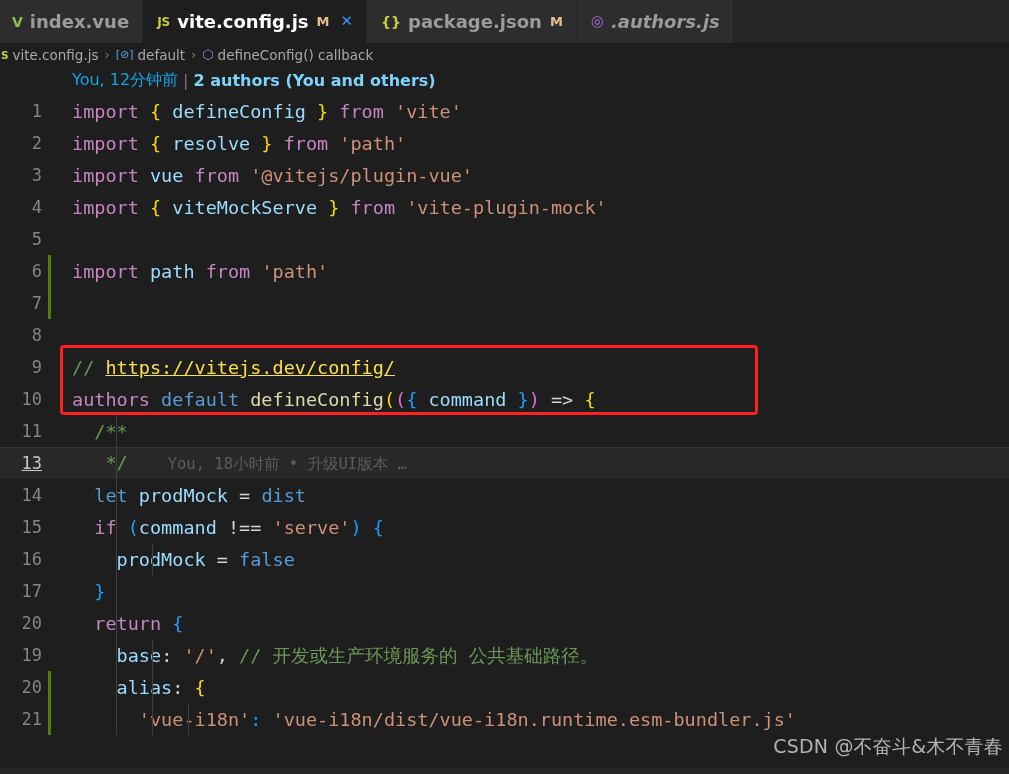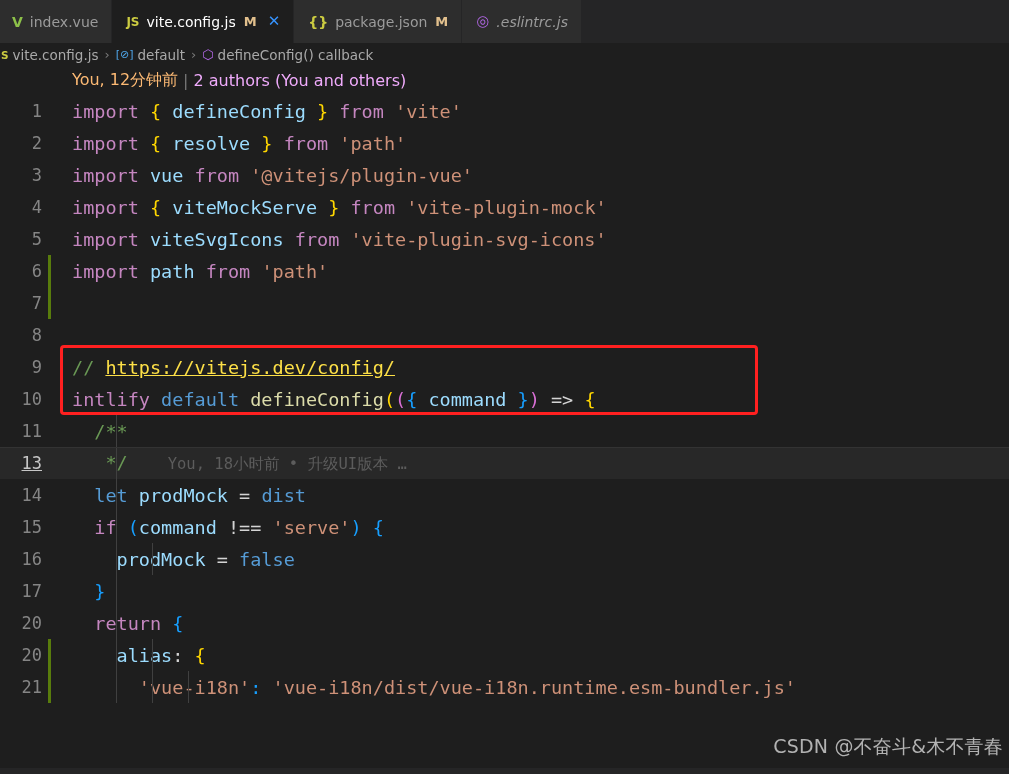--- a/index.html
+++ b/index.html
@@ -43,21 +43,21 @@
   }
   .tab.first {
     margin-left: -12px;
     padding-left: 24px;
   }
   .tab-icon { font-size: 12.5px; font-weight: bold; line-height: 1; }
   .tab-icon.js { color: #cbcb41; font-size: 12px; font-family: "DejaVu Sans", sans-serif;}
   .tab-icon.json { color: #cbcb41; font-size: 14px; }
   .tab-icon.vue { color: #8dc149; font-size: 14px; }
   .tab-icon.eslint { color: #b267e6; font-size: 15px; line-height: 1; }
-  .tab-label { font-size: 14px; }
+  .tab-label { font-size: 18px; font-weight: bold; }
   .tab.preview .tab-label { font-style: italic; }
   .tab-dirty { color: #e2c08d; font-size: 13px; font-weight: 600; margin-left: 1px;}
   .tab-close {
     color: #3794ff; font-size: 15px; margin-left: 4px; font-weight: 600;
     line-height: 1;
   }
   .tabbar-filler { flex: 1; background: #252526; }
 
   
   .breadcrumb {
@@ -80,23 +80,23 @@
   
   .blame-head {
     height: 29px;
     background: #1e1e1e;
     display: flex;
     align-items: center;
     padding-left: 72px;
     font-size: 16px;
     white-space: nowrap;
   }
-  .blame-author { color: #fdba74; }
+  .blame-author { color: #0ea5e9; }
   .blame-pipe { color: #777; margin: 0 5px; }
-  .blame-link { color: #f0abfc; }
+  .blame-link { color: #7dd3fc; font-weight: bold; }
 
   
   .editor {
     position: relative;
     background: #1e1e1e;
     height: 679px;
     overflow: hidden;
   }
   .line {
     display: flex;
@@ -212,21 +212,21 @@
   </div>
 
   <div class="tab">
     <span class="tab-icon json">{}</span>
     <span class="tab-label">package.json</span>
     <span class="tab-dirty">M</span>
   </div>
 
   <div class="tab preview">
     <span class="tab-icon eslint">◎</span>
-    <span class="tab-label">.eslintrc.js</span>
+    <span class="tab-label">.authors.js</span>
   </div>
 
   <div class="tabbar-filler"></div>
 </div>
 
 <div class="breadcrumb">
   <span class="bc-item">
     <span class="bc-ic-js">JS</span>
     <span>vite.config.js</span>
   </span>
@@ -270,21 +270,20 @@
 
   <div class="line">
     <span class="ln">4</span>
     <span class="gutter"></span>
     <span class="code"><span class="kw">import</span> <span class="br">{</span> <span class="var">viteMockServe</span> <span class="br">}</span> <span class="kw">from</span> <span class="str">'vite-plugin-mock'</span></span>
   </div>
 
   <div class="line">
     <span class="ln">5</span>
     <span class="gutter"></span>
-    <span class="code"><span class="kw">import</span> <span class="var">viteSvgIcons</span> <span class="kw">from</span> <span class="str">'vite-plugin-svg-icons'</span></span>
   </div>
 
   <div class="line">
     <span class="ln">6</span>
     <span class="gutter added"></span>
     <span class="code"><span class="kw">import</span> <span class="var">path</span> <span class="kw">from</span> <span class="str">'path'</span></span>
   </div>
 
   <div class="line">
     <span class="ln">7</span>
@@ -299,21 +298,21 @@
 
   <div class="line">
     <span class="ln">9</span>
     <span class="gutter"></span>
     <span class="code"><span class="cmt">// </span><span class="lnk">https://vitejs.dev/config/</span></span>
   </div>
 
   <div class="line">
     <span class="ln">10</span>
     <span class="gutter"></span>
-    <span class="code"><span class="kw">intlify</span> <span class="blue">default</span> <span class="fn">defineConfig</span><span class="br">(</span><span class="br2">(</span><span class="br3">{</span> <span class="var">command</span> <span class="br3">}</span><span class="br2">)</span> <span class="op">=&gt;</span> <span class="br">{</span></span>
+    <span class="code"><span class="kw">authors</span> <span class="blue">default</span> <span class="fn">defineConfig</span><span class="br">(</span><span class="br2">(</span><span class="br3">{</span> <span class="var">command</span> <span class="br3">}</span><span class="br2">)</span> <span class="op">=&gt;</span> <span class="br">{</span></span>
   </div>
 
   <div class="line">
     <span class="ln">11</span>
     <span class="gutter"></span>
     <span class="indent-guide" style="left:116px"></span>
     <span class="code"><span class="cmt">  </span><span class="cmt">/**</span></span>
   </div>
 
 
@@ -353,20 +352,27 @@
     <span class="code">  <span class="br3">}</span></span>
   </div>
 
   <div class="line">
     <span class="ln">20</span>
     <span class="gutter"></span>
     <span class="indent-guide" style="left:116px"></span>
     <span class="code">  <span class="kw">return</span> <span class="br3">{</span></span>
   </div>
 
+  <div class="line">
+    <span class="ln">19</span>
+    <span class="gutter"></span>
+    <span class="indent-guide" style="left:116px"></span>
+    <span class="indent-guide" style="left:152px"></span>
+    <span class="code">    <span class="var">base</span><span class="op">:</span> <span class="str">'/'</span><span class="op">,</span> <span class="cmt">// 开发或生产环境服务的 公共基础路径。</span></span>
+  </div>
 
   <div class="line">
     <span class="ln">20</span>
     <span class="gutter added"></span>
     <span class="indent-guide" style="left:116px"></span>
     <span class="indent-guide" style="left:152px"></span>
     <span class="code">    <span class="var">alias</span><span class="op">:</span> <span class="br">{</span></span>
   </div>
 
   <div class="line">

